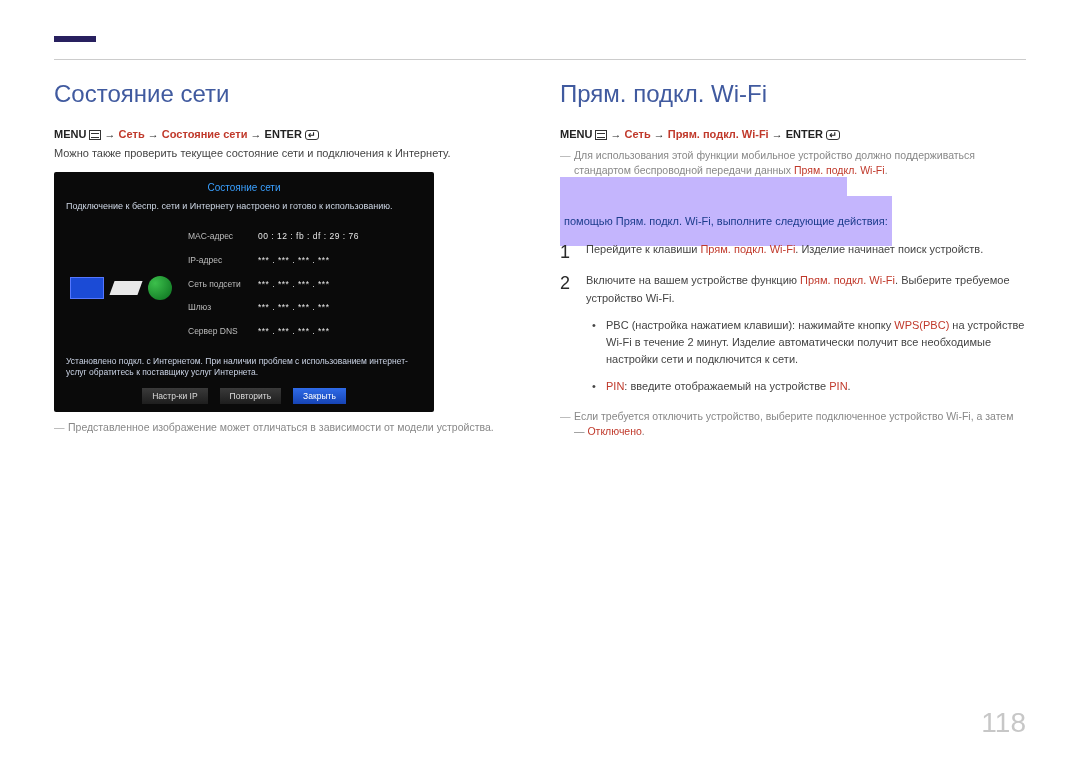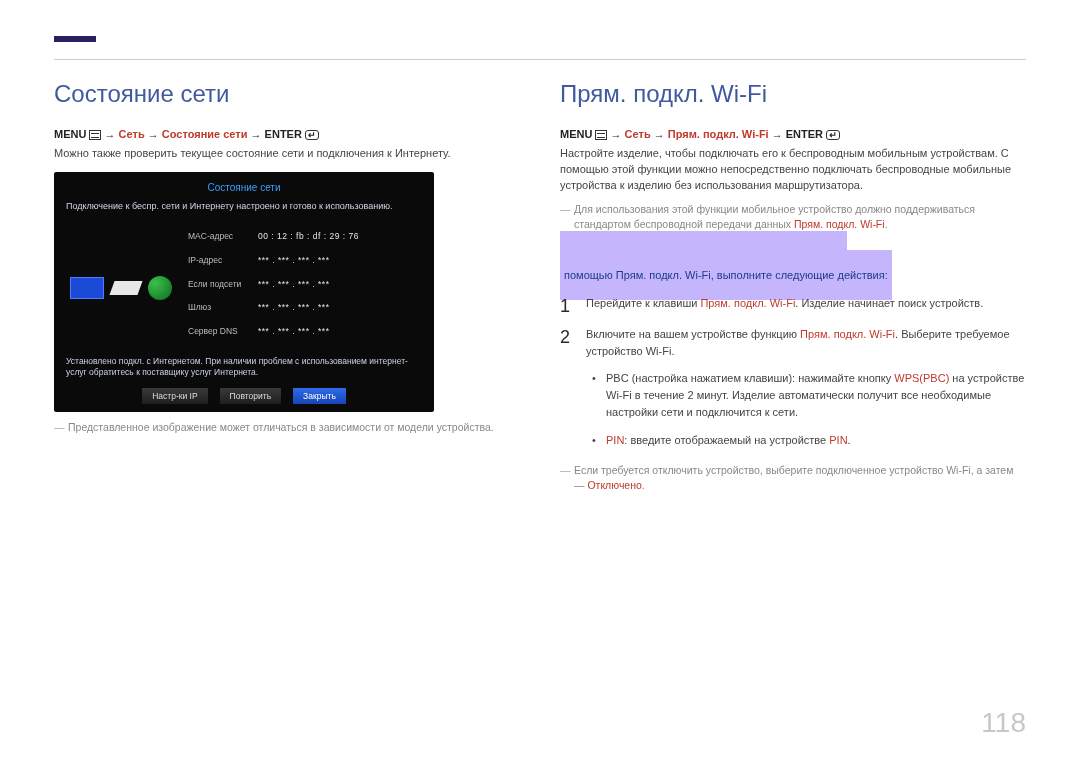--- a/index.html
+++ b/index.html
@@ -197,21 +197,21 @@
           <div class="mock-icons">
             <div class="ic-screen"></div>
             <div class="ic-router"></div>
             <div class="ic-globe"></div>
           </div>
           <div class="mock-table">
             <div>MAC-адрес</div>
               <div class="val">00 : 12 : fb : df : 29 : 76</div>
             <div>IP-адрес</div>
               <div class="val">*** . *** . *** . ***</div>
-            <div>Если подсети</div>
+            <div>Сеть подсети</div>
               <div class="val">*** . *** . *** . ***</div>
             <div>Шлюз</div>
               <div class="val">*** . *** . *** . ***</div>
             <div>Сервер DNS</div>
               <div class="val">*** . *** . *** . ***</div>
           </div>
         </div>
         <div class="mock-msg">Установлено подкл. с Интернетом. При наличии проблем с использованием интернет-услуг обратитесь к поставщику услуг Интернета.</div>
         <div class="mock-btns">
           <div class="mock-btn">Настр-ки IP</div>
@@ -231,21 +231,20 @@
         <span class="icon icon-menu"></span>
         <span>→</span>
         <span class="red">Сеть</span>
         <span>→</span>
         <span class="red">Прям. подкл. Wi-Fi</span>
         <span>→</span>
         <span>ENTER</span>
         <span class="icon icon-enter"></span>
       </p>
 
-      <p class="body">Настройте изделие, чтобы подключать его к беспроводным мобильным устройствам. С помощью этой функции можно непосредственно подключать беспроводные мобильные устройства к изделию без использования маршрутизатора.</p>
 
       <p class="note">
         <span>Для использования этой функции мобильное устройство должно поддерживаться стандартом беспроводной передачи данных </span><span class="red">Прям. подкл. Wi-Fi</span>.
       </p>
 
       <div class="hl-wrap">
         <span class="highlight">Чтобы подключить мобильное устройство к изделию с</span><br>
         <span class="highlight">помощью Прям. подкл. Wi-Fi, выполните следующие действия:</span>
       </div>
 

